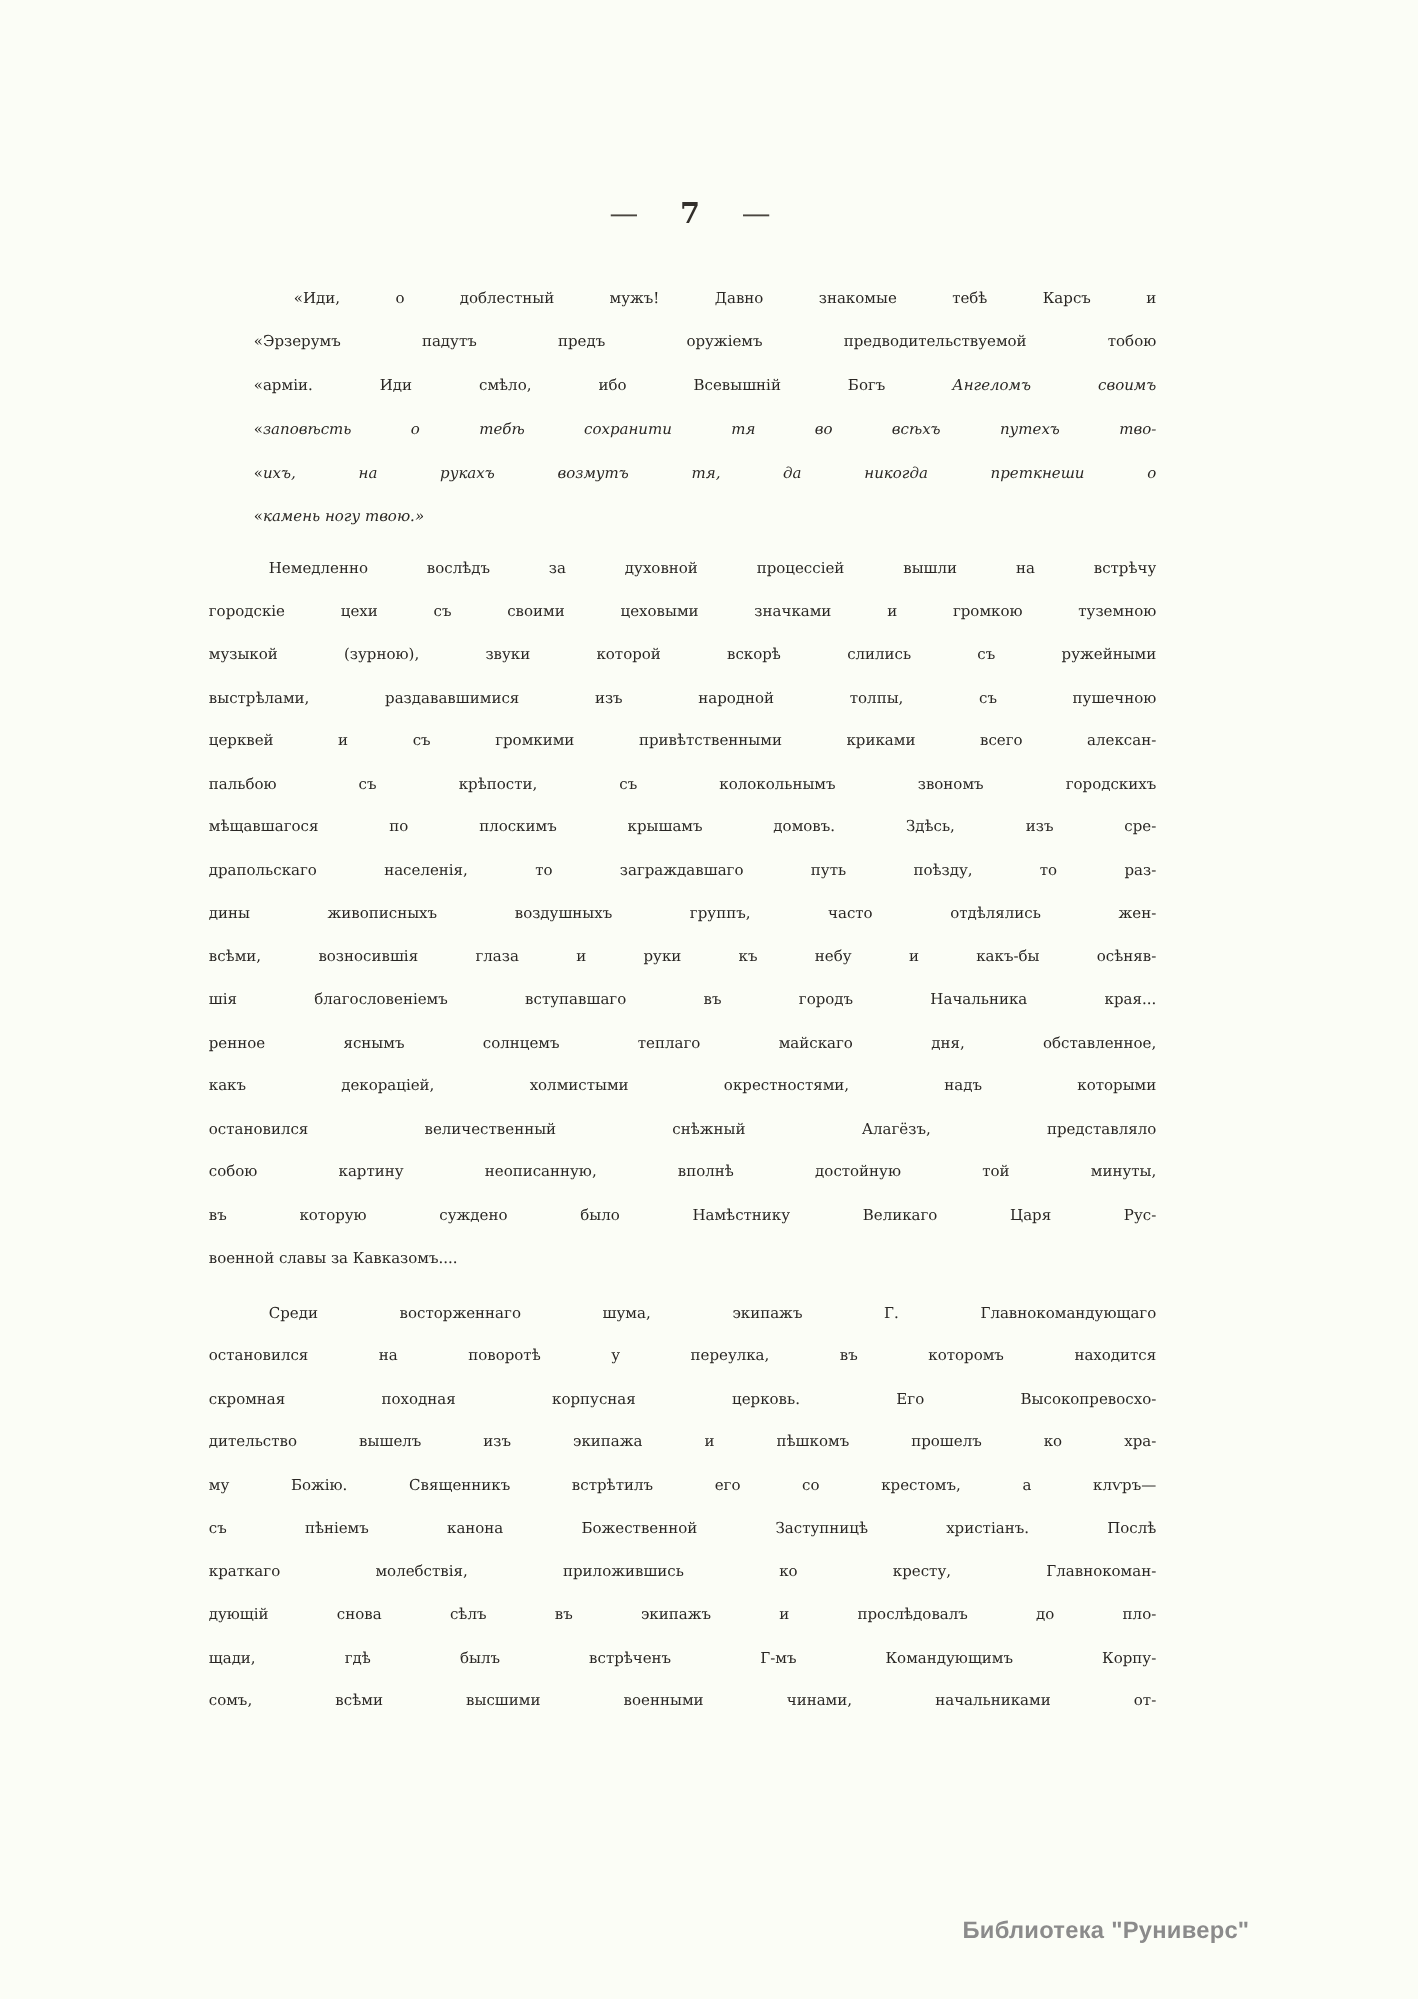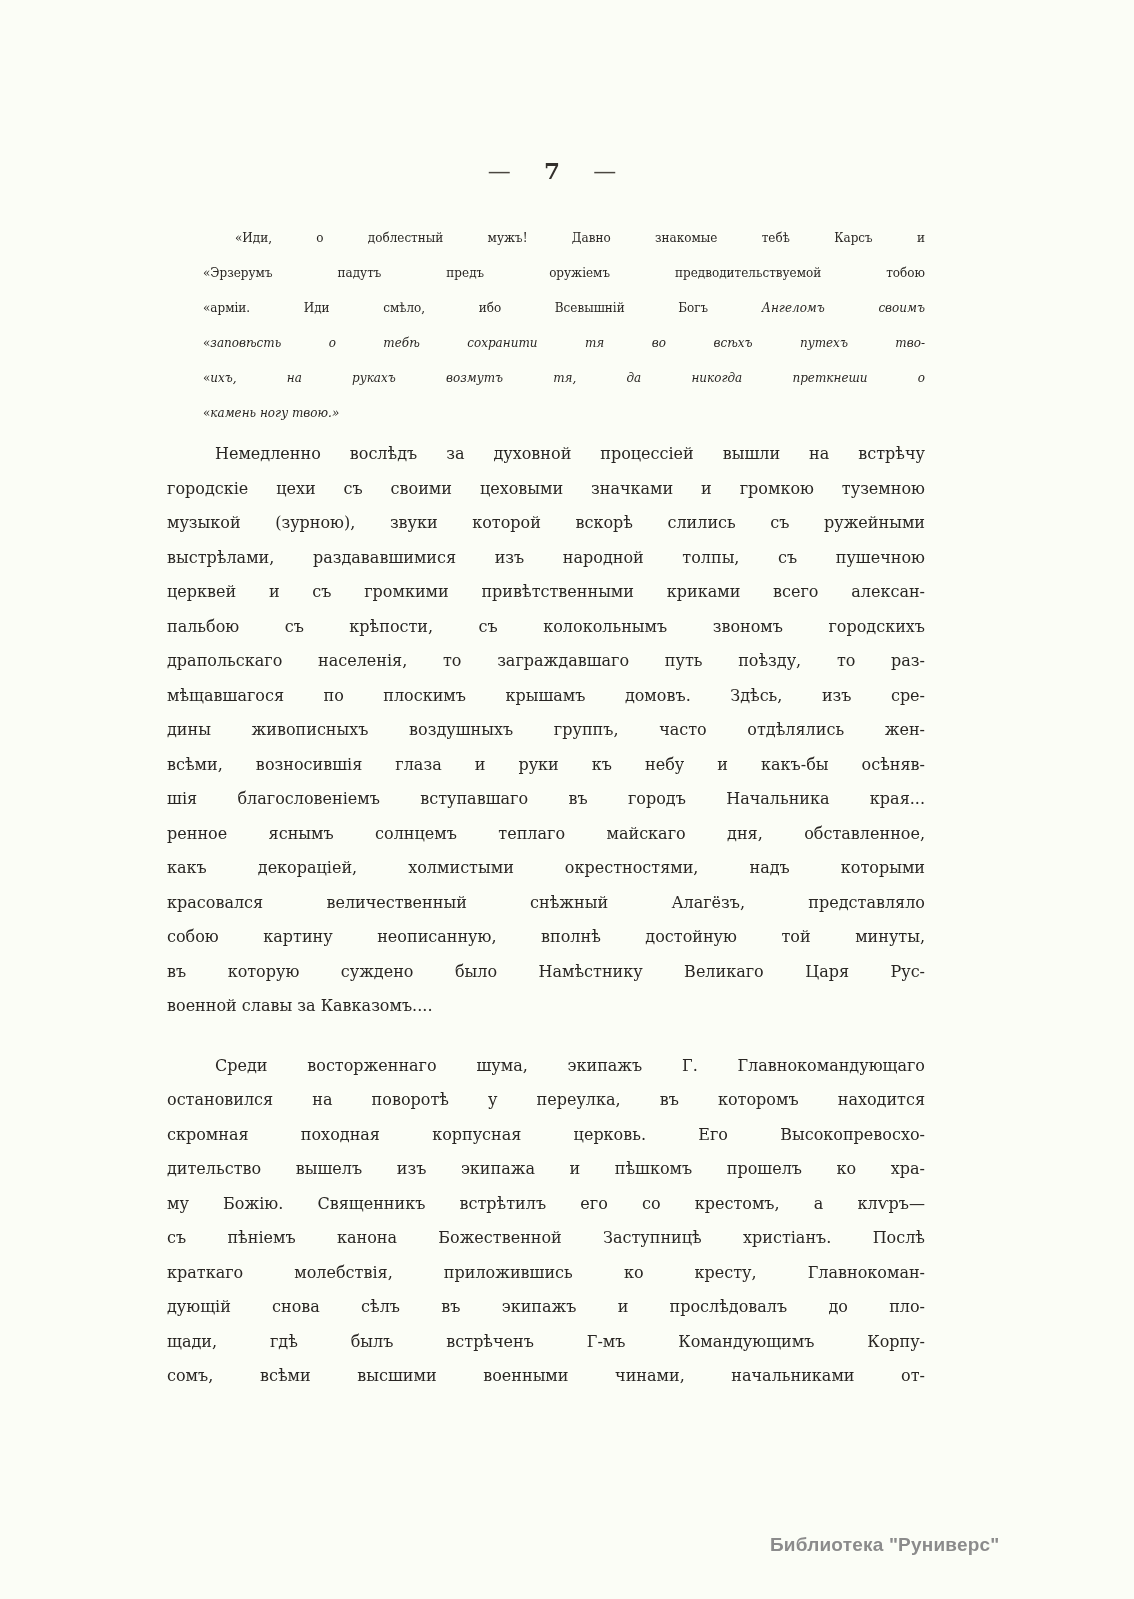--- a/index.html
+++ b/index.html
@@ -29,23 +29,23 @@
     color: #33302c;
   }
   .pagenum .num { font-weight: bold; }
   .pagenum .dash { color: #4a4640; }
   .quote {
     margin-left: 36px;
     margin-top: 36px;
     width: 722px;
     font-size: 12px;
   }
-  .para { font-size: 16px; }
+  .para { font-size: 12px; }
   .p2 { margin-top: 6px; }
-  .p3 { margin-top: 25px; }
+  .p3 { margin-top: 9px; }
   .ln {
     text-align: justify;
     text-align-last: justify;
     white-space: normal;
     height: 34.5px;
     line-height: 34.5px;
     overflow: hidden;
   }
   .quote .ln { height: 35px; line-height: 35px; }
   .ln.first { text-indent: 48px; }
@@ -79,28 +79,28 @@
       <div class="ln last"><span>«</span><span class="it">камень ногу твою.»</span></div>
     </div>
 
     <div class="para p2">
       <div class="ln first">Немедленно вослѣдъ за духовной процессіей вышли на встрѣчу</div>
       <div class="ln">городскіе цехи съ своими цеховыми значками и громкою туземною</div>
       <div class="ln">музыкой (зурною), звуки которой вскорѣ слились съ ружейными</div>
       <div class="ln">выстрѣлами, раздававшимися изъ народной толпы, съ пушечною</div>
       <div class="ln">церквей и съ громкими привѣтственными криками всего алексан-</div>
       <div class="ln">пальбою съ крѣпости, съ колокольнымъ звономъ городскихъ</div>
+      <div class="ln">мѣщавшагося по плоскимъ крышамъ домовъ. Здѣсь, изъ сре-</div>
       <div class="ln">драпольскаго населенія, то заграждавшаго путь поѣзду, то раз-</div>
-      <div class="ln">мѣщавшагося по плоскимъ крышамъ домовъ. Здѣсь, изъ сре-</div>
       <div class="ln">дины живописныхъ воздушныхъ группъ, часто отдѣлялись жен-</div>
       <div class="ln">всѣми, возносившія глаза и руки къ небу и какъ-бы осѣняв-</div>
       <div class="ln">шія благословеніемъ вступавшаго въ городъ Начальника края...</div>
       <div class="ln">ренное яснымъ солнцемъ теплаго майскаго дня, обставленное,</div>
       <div class="ln">какъ декораціей, холмистыми окрестностями, надъ которыми</div>
-      <div class="ln">красовался величественный снѣжный Алагёзъ, представляло</div>
+      <div class="ln">остановился величественный снѣжный Алагёзъ, представляло</div>
       <div class="ln">собою картину неописанную, вполнѣ достойную той минуты,</div>
       <div class="ln">въ которую суждено было Намѣстнику Великаго Царя Рус-</div>
       <div class="ln last">военной славы за Кавказомъ....</div>
     </div>
 
     <div class="para p3">
       <div class="ln first">Среди восторженнаго шума, экипажъ Г. Главнокомандующаго</div>
       <div class="ln">остановился на поворотѣ у переулка, въ которомъ находится</div>
       <div class="ln">скромная походная корпусная церковь. Его Высокопревосхо-</div>
       <div class="ln">дительство вышелъ изъ экипажа и пѣшкомъ прошелъ ко хра-</div>

